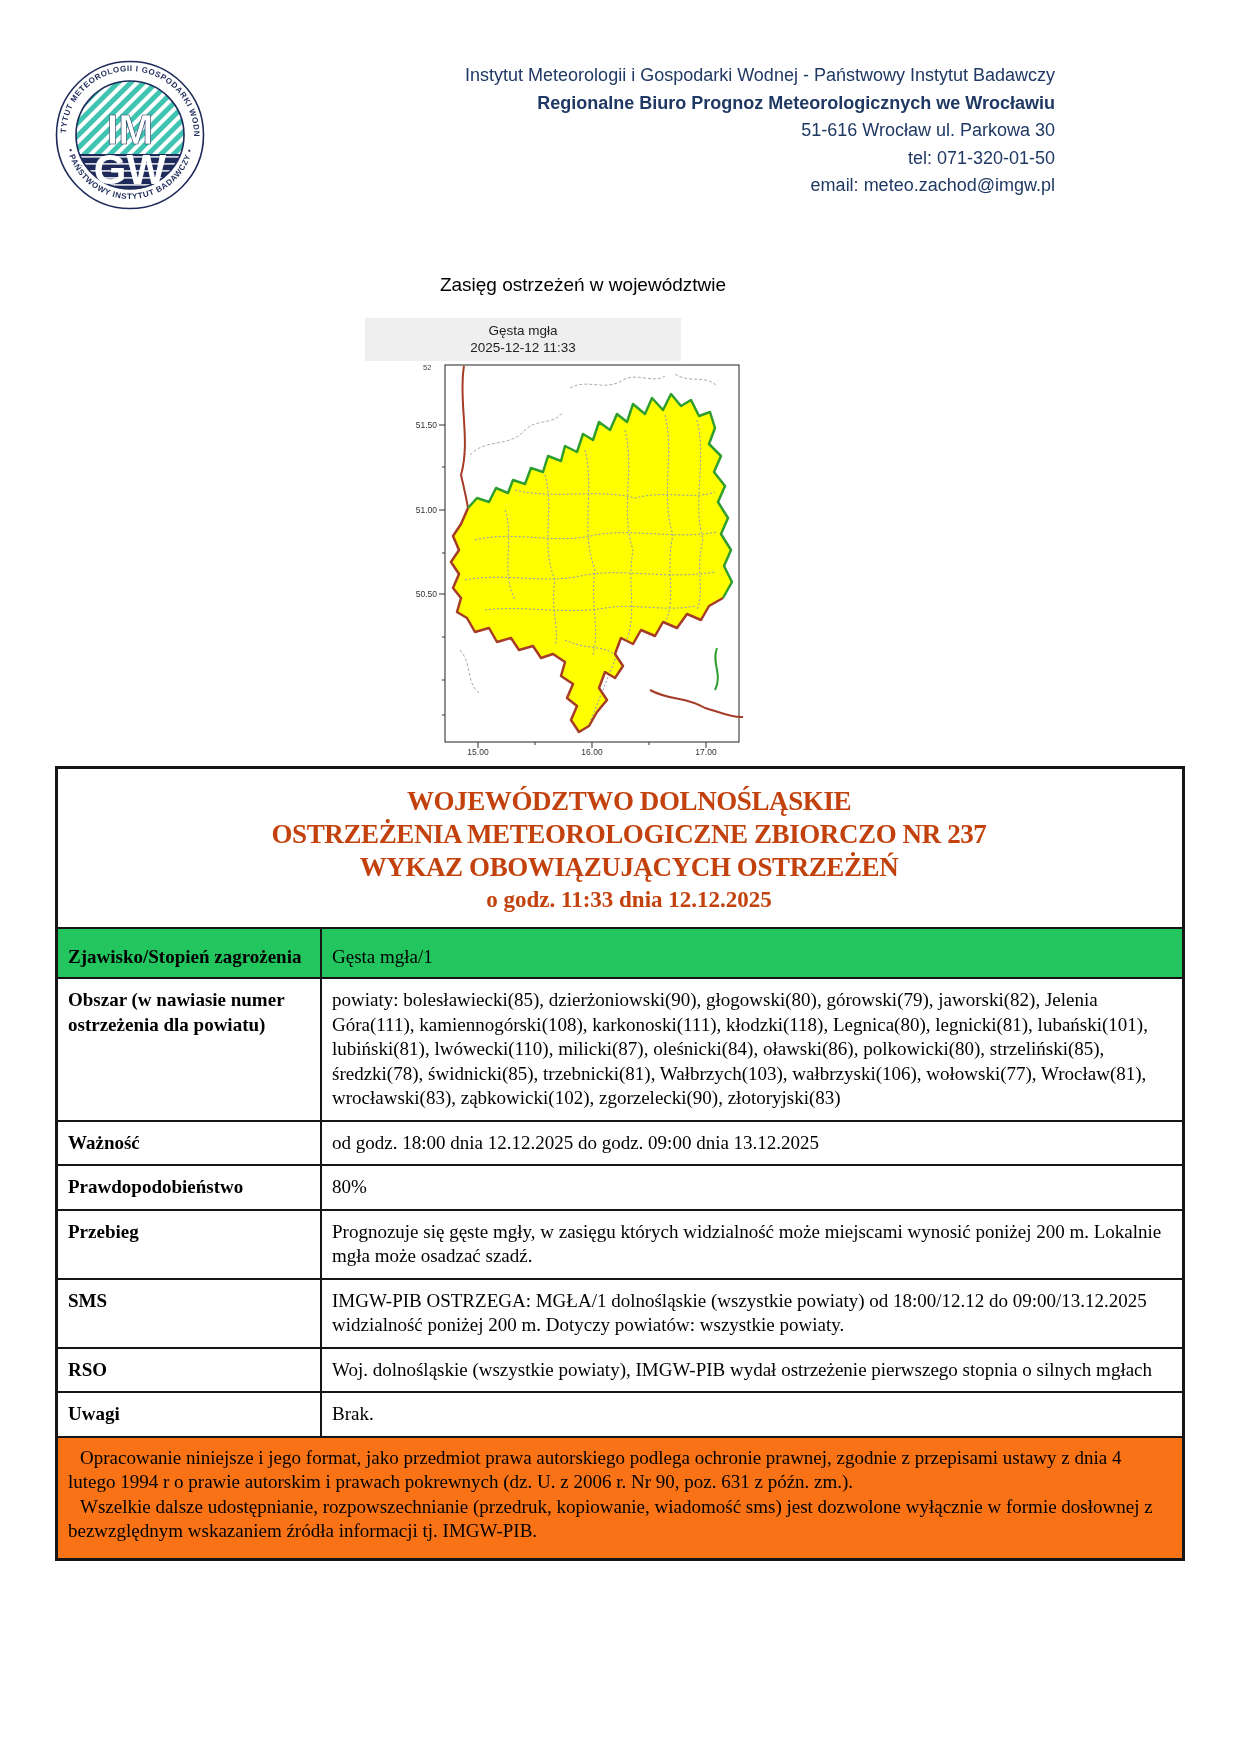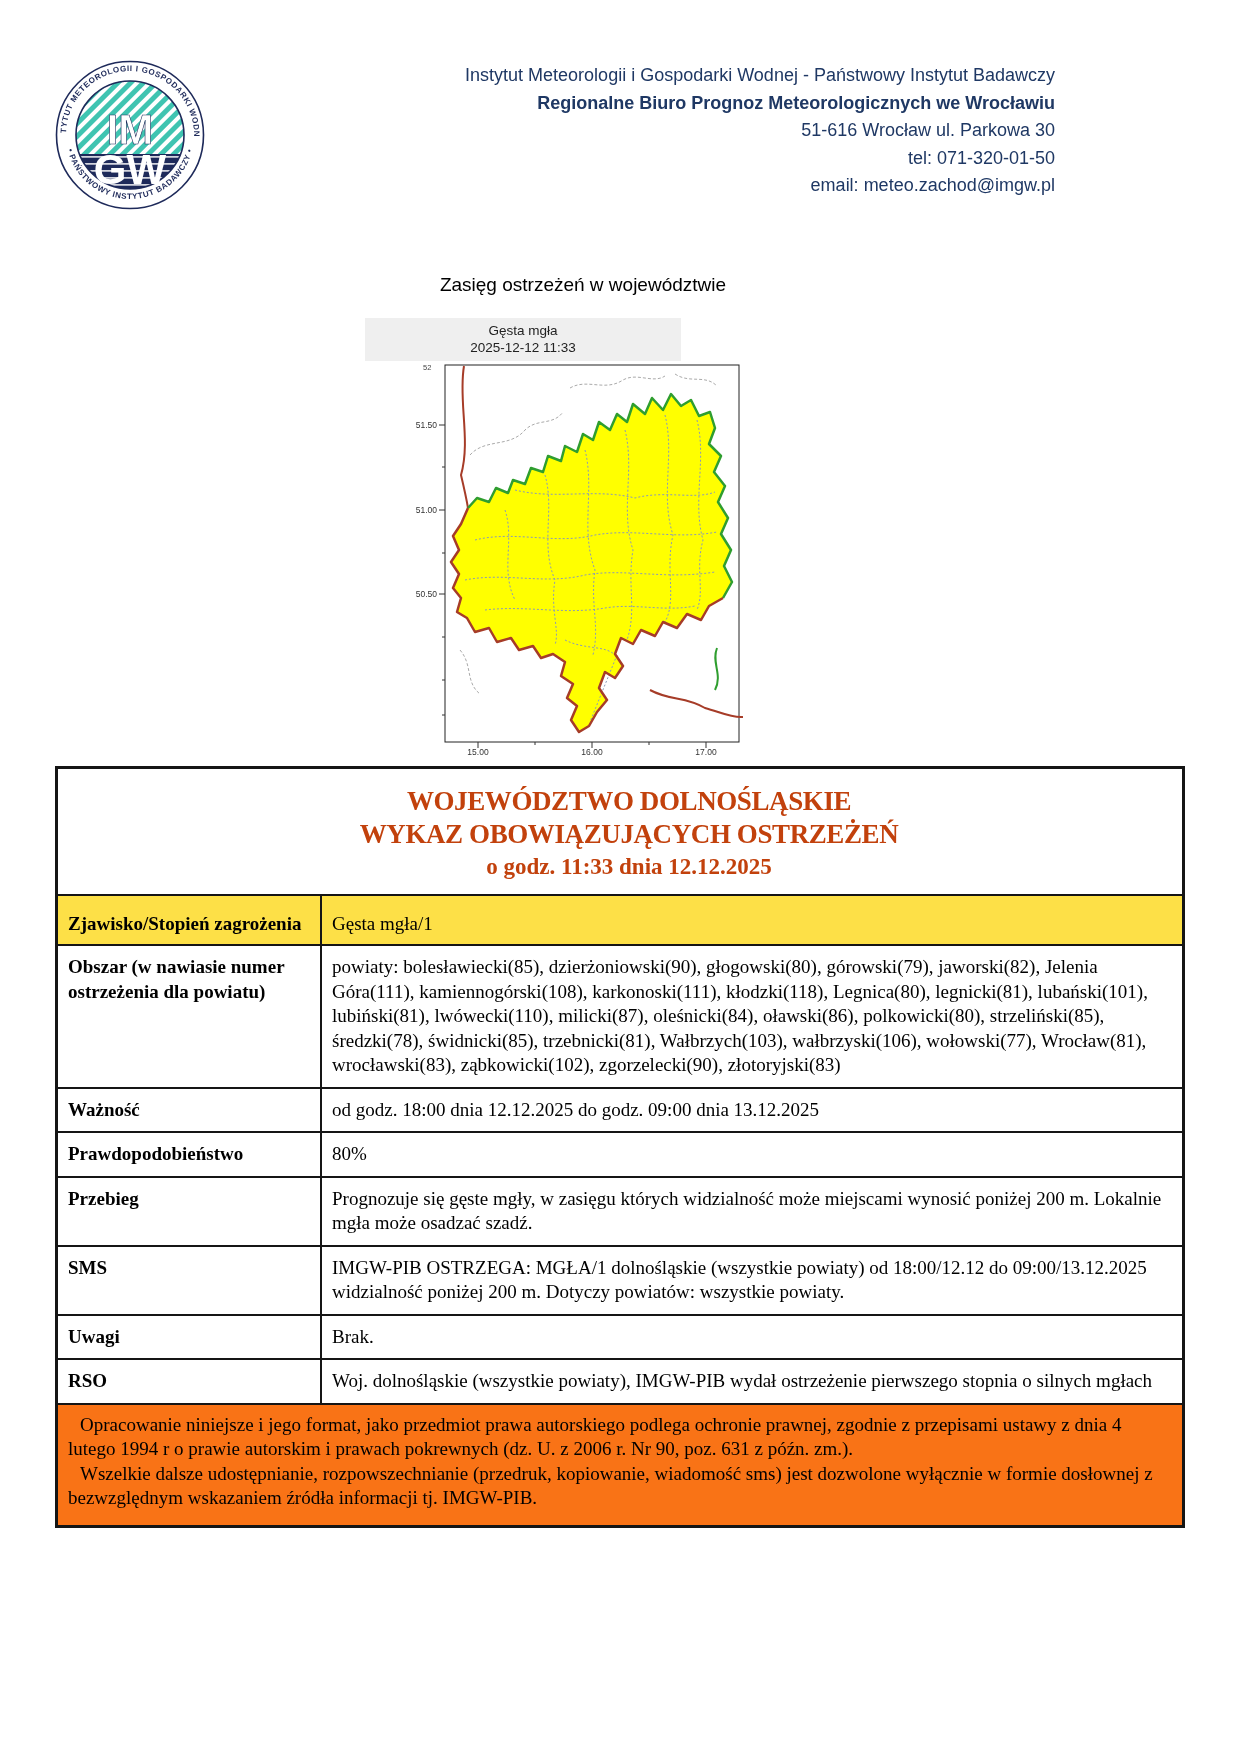--- a/index.html
+++ b/index.html
@@ -24,21 +24,21 @@
   .doc{position:absolute;top:766px;left:55px;width:1130px;border:3px solid #151515;
        font-family:"Liberation Serif",serif;background:#fff;box-sizing:border-box;}
   .doc-title{padding:16px 10px 12px 28px;text-align:center;color:#c2410c;font-weight:bold;}
   .doc-title .tl{font-size:27px;line-height:33px;letter-spacing:-0.4px;}
   .doc-title .tl4{font-size:23px;line-height:31px;}
   table.wtab{width:100%;border-collapse:collapse;table-layout:fixed;}
   table.wtab td{border:2px solid #151515;font-size:19px;line-height:24.5px;
                 vertical-align:top;padding:9px 10px;color:#000;word-wrap:break-word;}
   table.wtab td.lab{font-weight:bold;}
   table.wtab col.c1{width:263px;}
-  tr.hl td{background:#fde047;vertical-align:bottom;height:50px;padding-bottom:8px;box-sizing:border-box;}
+  tr.hl td{background:#22c55e;vertical-align:bottom;height:50px;padding-bottom:8px;box-sizing:border-box;}
   table.wtab tr td:first-child{border-left:none;}
   table.wtab tr td:last-child{border-right:none;margin-left:16px;}
   table.wtab tr:last-child td{border-bottom:none;}
 
   .doc-footer{border-top:2px solid #151515;background:#f97316;
               padding:8px 14px 14px 10px;font-size:19px;line-height:24.5px;color:#000;}
   .doc-footer p{margin:0;text-indent:12px;}
 </style>
 </head>
 <body>
@@ -148,20 +148,21 @@
 
       <path fill="none" stroke="#2f9e2f" stroke-width="2.5" stroke-linejoin="round" d="M103,148 L112,138 124,142 131,128 143,133 148,120 160,124 166,108 178,112 183,96 196,101 200,86 212,92 218,74 228,80 234,62 245,70 252,54 262,62 268,44 280,54 287,38 298,50 306,34 316,46 326,40 334,56 345,52 350,68 344,84 356,96 349,112 360,126 353,142 363,158 356,174 366,190 359,206 367,222 358,238"></path>
 
       <path fill="none" stroke="#a63c28" stroke-width="2.5" stroke-linejoin="round" d="M358,238 L344,246 336,260 322,254 312,268 298,262 290,276 276,270 268,284 256,278 250,294 258,306 250,318 240,312 234,328 242,340 232,352 224,366 214,372 206,360 212,346 202,338 208,324 196,316 200,302 188,294 176,298 168,286 154,290 146,278 132,282 124,268 110,272 102,258 92,252 96,238 88,228 94,214 86,202 94,190 88,176 96,164 103,148"></path>
     </svg>
   </div>
 
   <div class="doc">
     <div class="doc-title">
       <div class="tl">WOJEWÓDZTWO DOLNOŚLĄSKIE</div>
+      <div class="tl">OSTRZEŻENIA METEOROLOGICZNE  ZBIORCZO  NR 237</div>
       <div class="tl">WYKAZ  OBOWIĄZUJĄCYCH OSTRZEŻEŃ</div>
       <div class="tl4">o godz. 11:33 dnia 12.12.2025</div>
     </div>
 
     <table class="wtab">
       <colgroup>
           <col class="c1">
           <col>
         </colgroup>
       <tbody>
@@ -183,26 +184,26 @@
         </tr>
         <tr>
           <td class="lab">Przebieg</td>
           <td>Prognozuje się gęste mgły, w zasięgu których widzialność  może miejscami wynosić  poniżej 200 m. Lokalnie mgła może osadzać  szadź.</td>
         </tr>
         <tr>
           <td class="lab">SMS</td>
           <td>IMGW-PIB OSTRZEGA: MGŁA/1 dolnośląskie  (wszystkie powiaty) od 18:00/12.12 do 09:00/13.12.2025 widzialność  poniżej 200 m. Dotyczy powiatów: wszystkie powiaty.</td>
         </tr>
         <tr>
+          <td class="lab">RSO</td>
+          <td>Woj. dolnośląskie  (wszystkie powiaty), IMGW-PIB wydał ostrzeżenie pierwszego stopnia o silnych mgłach</td>
+        </tr>
+        <tr>
           <td class="lab">Uwagi</td>
           <td>Brak.</td>
-        </tr>
-        <tr>
-          <td class="lab">RSO</td>
-          <td>Woj. dolnośląskie  (wszystkie powiaty), IMGW-PIB wydał ostrzeżenie pierwszego stopnia o silnych mgłach</td>
         </tr>
       </tbody>
     </table>
 
     <div class="doc-footer">
       <p>Opracowanie niniejsze i jego format, jako przedmiot prawa autorskiego podlega ochronie prawnej, zgodnie z przepisami ustawy z dnia 4 lutego 1994 r o prawie autorskim i prawach pokrewnych (dz. U. z 2006 r. Nr 90, poz. 631 z późn.  zm.).</p>
       <p>Wszelkie dalsze udostępnianie, rozpowszechnianie (przedruk, kopiowanie, wiadomość  sms) jest dozwolone wyłącznie w formie dosłownej z bezwzględnym wskazaniem źródła  informacji tj. IMGW-PIB.</p>
     </div>
   </div>
 

